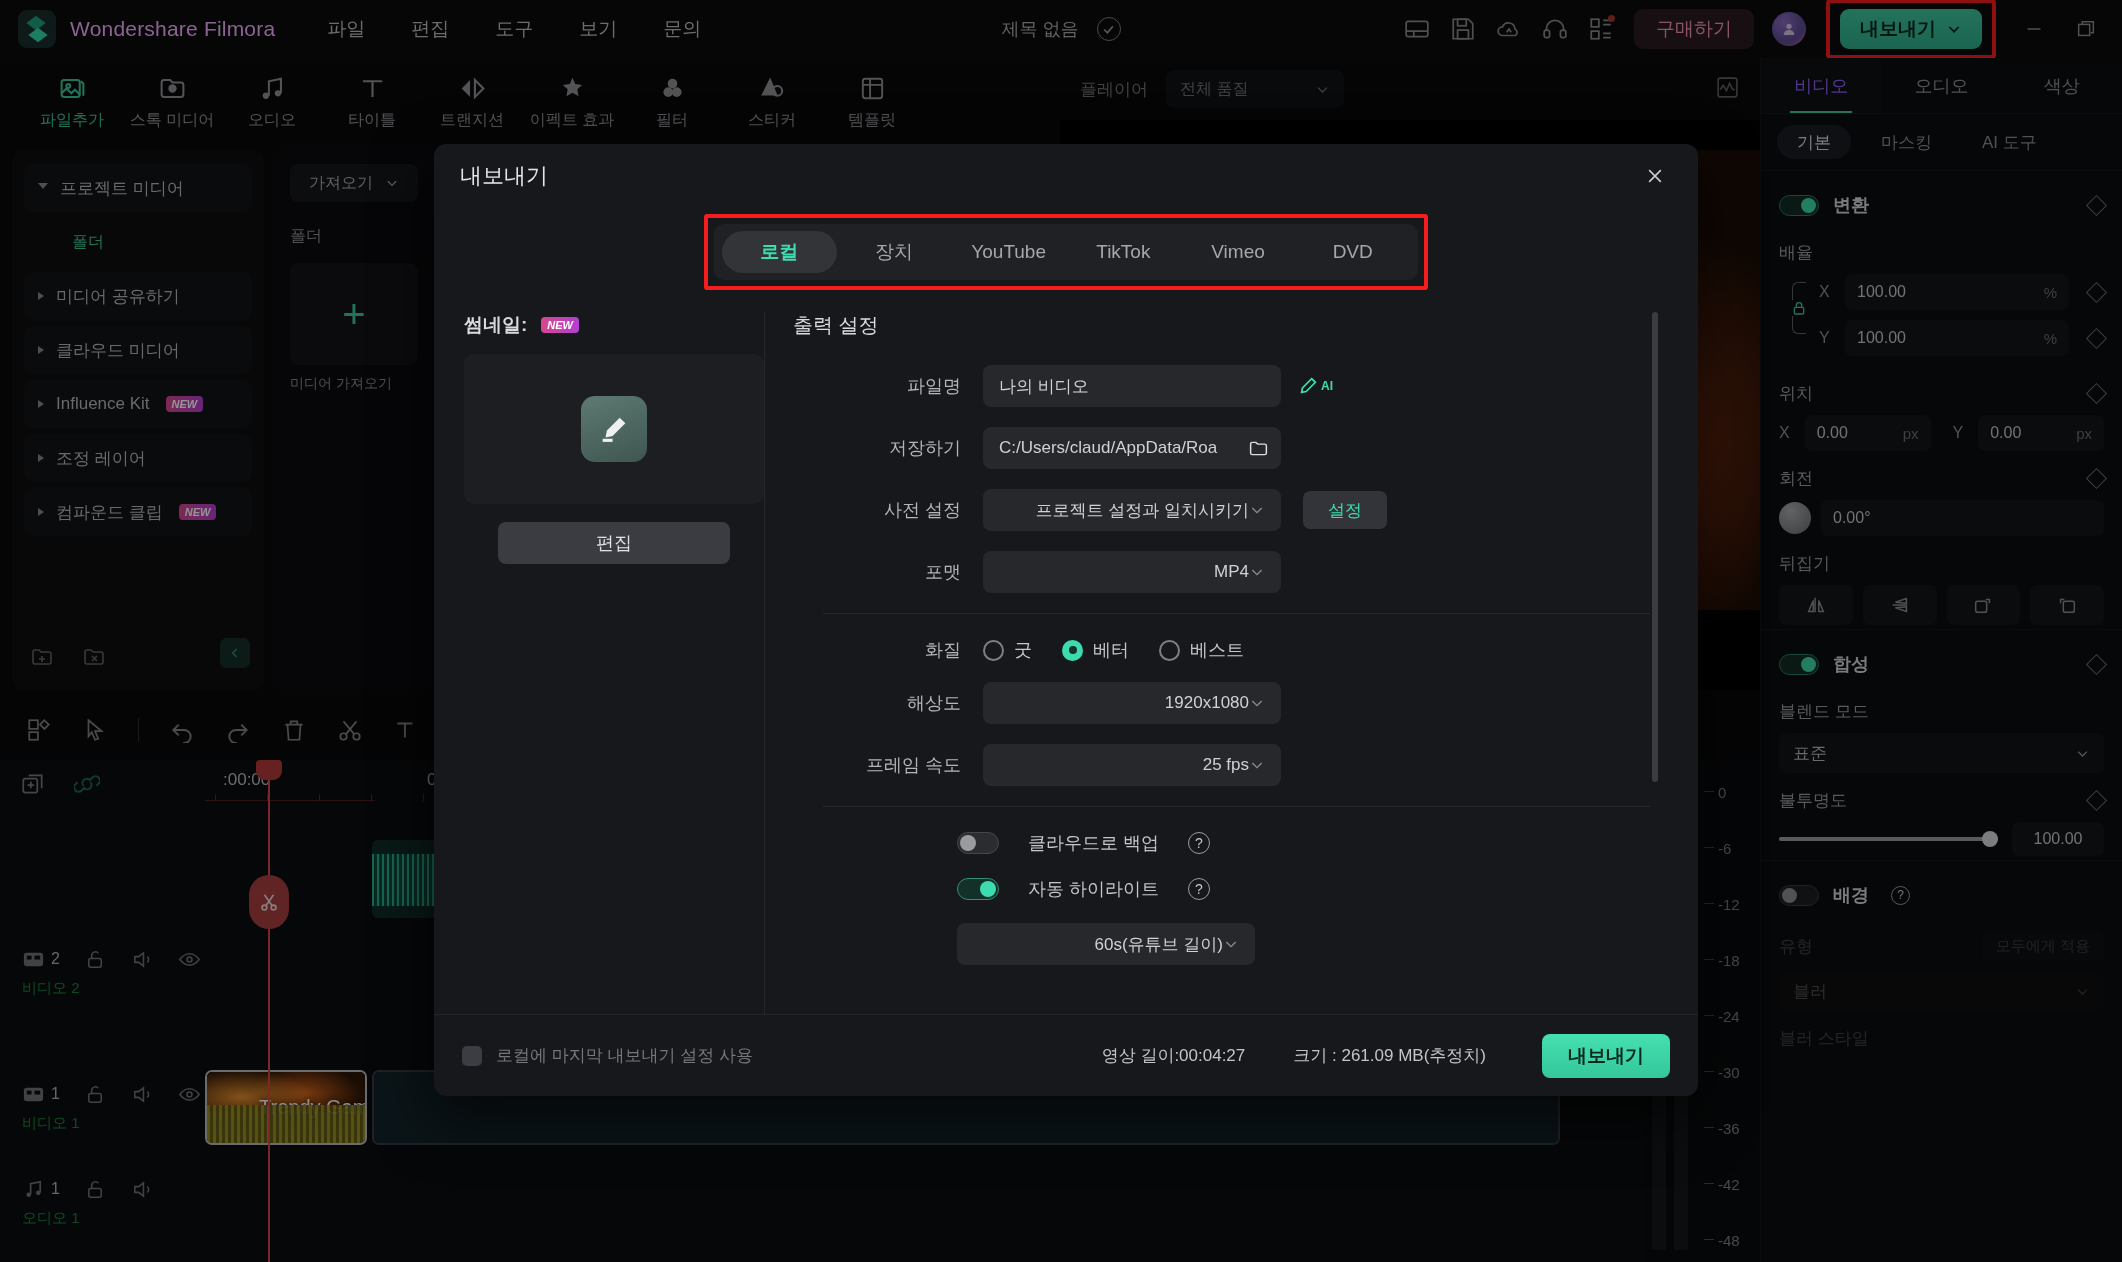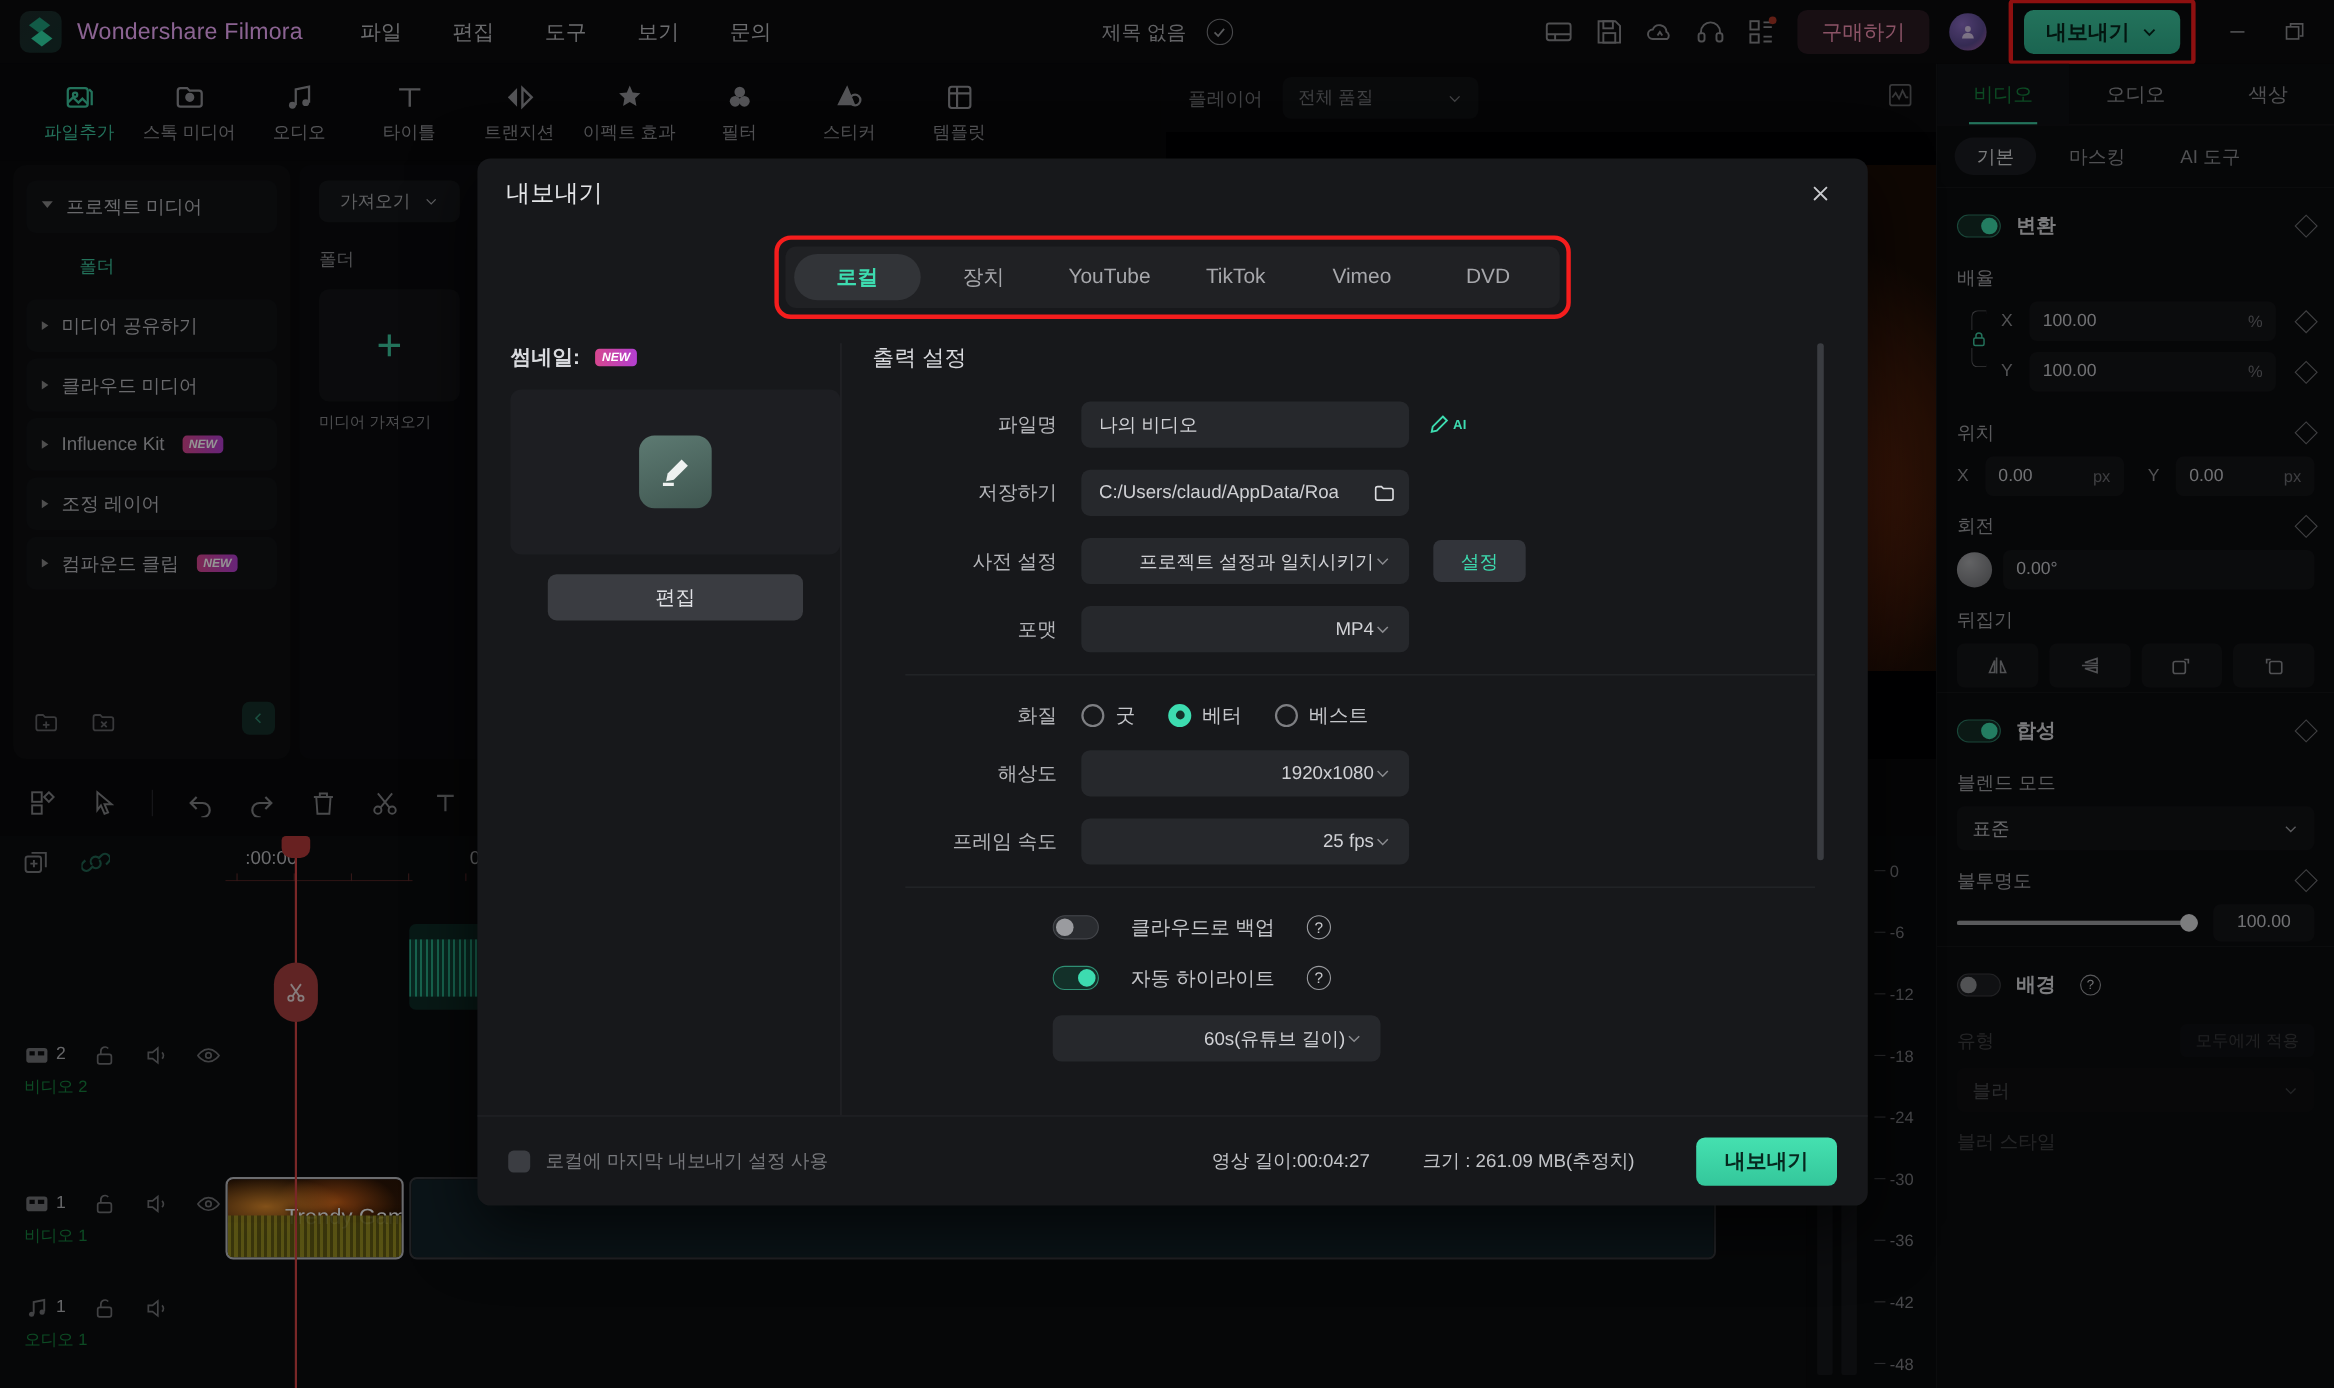--- a/index.html
+++ b/index.html
@@ -196,21 +196,21 @@
     position:absolute; top:58px; right:0; width: 362px; height: 1204px;
     background:#0c0d0f; border-left:1px solid #141518;
   }
   .props-tabs {
     height: 56px; display:flex; align-items:stretch; border-bottom:1px solid #17181b;
   }
   .ptab {
     flex:1; display:flex;align-items:center;justify-content:center;
     font-size:18px; color:#8a8b8f; cursor:pointer;
   }
-  .ptab.active { color:#15803d; background:#0e1013; position:relative; }
+  .ptab.active { color:#8b5cf6; background:#0e1013; position:relative; }
   .ptab.active::after {
     content:''; position:absolute; bottom:0;left:24%;width:52%;height:2px;background:#3dc69e;
   }
   .subtabs { height:56px; display:flex;align-items:center; padding: 0 16px; gap: 10px; }
   .stab {
     height: 34px; padding: 0 20px; border-radius: 17px;
     display:flex;align-items:center; font-size:17px; color:#8a8b8f; cursor:pointer;
   }
   .stab.active { background:#1b1d21; color:#d6d7da; }
   .sect {
@@ -361,21 +361,21 @@
     position:absolute; left: 434px; top: 144px; width: 1264px; height: 952px;
     background: #17181b; border-radius: 12px;
     box-shadow: 0 20px 60px rgba(0,0,0,.7);
     display:flex; flex-direction:column;
   }
   .dlg-head { height: 64px; display:flex;align-items:center; padding: 0 26px; }
   .dlg-title { font-size: 22px; color:#e4e5e8; }
   .dlg-close { margin-left:auto; width:34px;height:34px;display:flex;align-items:center;justify-content:center;cursor:pointer; }
   .dlg-close svg{width:20px;height:20px;color:#c9cace;}
   .tabs-highlight {
-    margin: 6px 270px 0 270px; border: 4px solid #f51d1d; border-radius: 15px;
+    margin: 6px 270px 0 270px; border: 4px solid #f51d1d; border-radius: 3px;
     padding: 6px;
   }
   .tabs {
     height: 56px; background:#202124; border-radius: 10px;
     display:flex; align-items:center; padding: 0 8px;
   }
   .tab {
     flex:1; height: 42px; border-radius: 21px;
     display:flex;align-items:center;justify-content:center;
     font-size: 19px; color:#a6a7ab; cursor:pointer;

